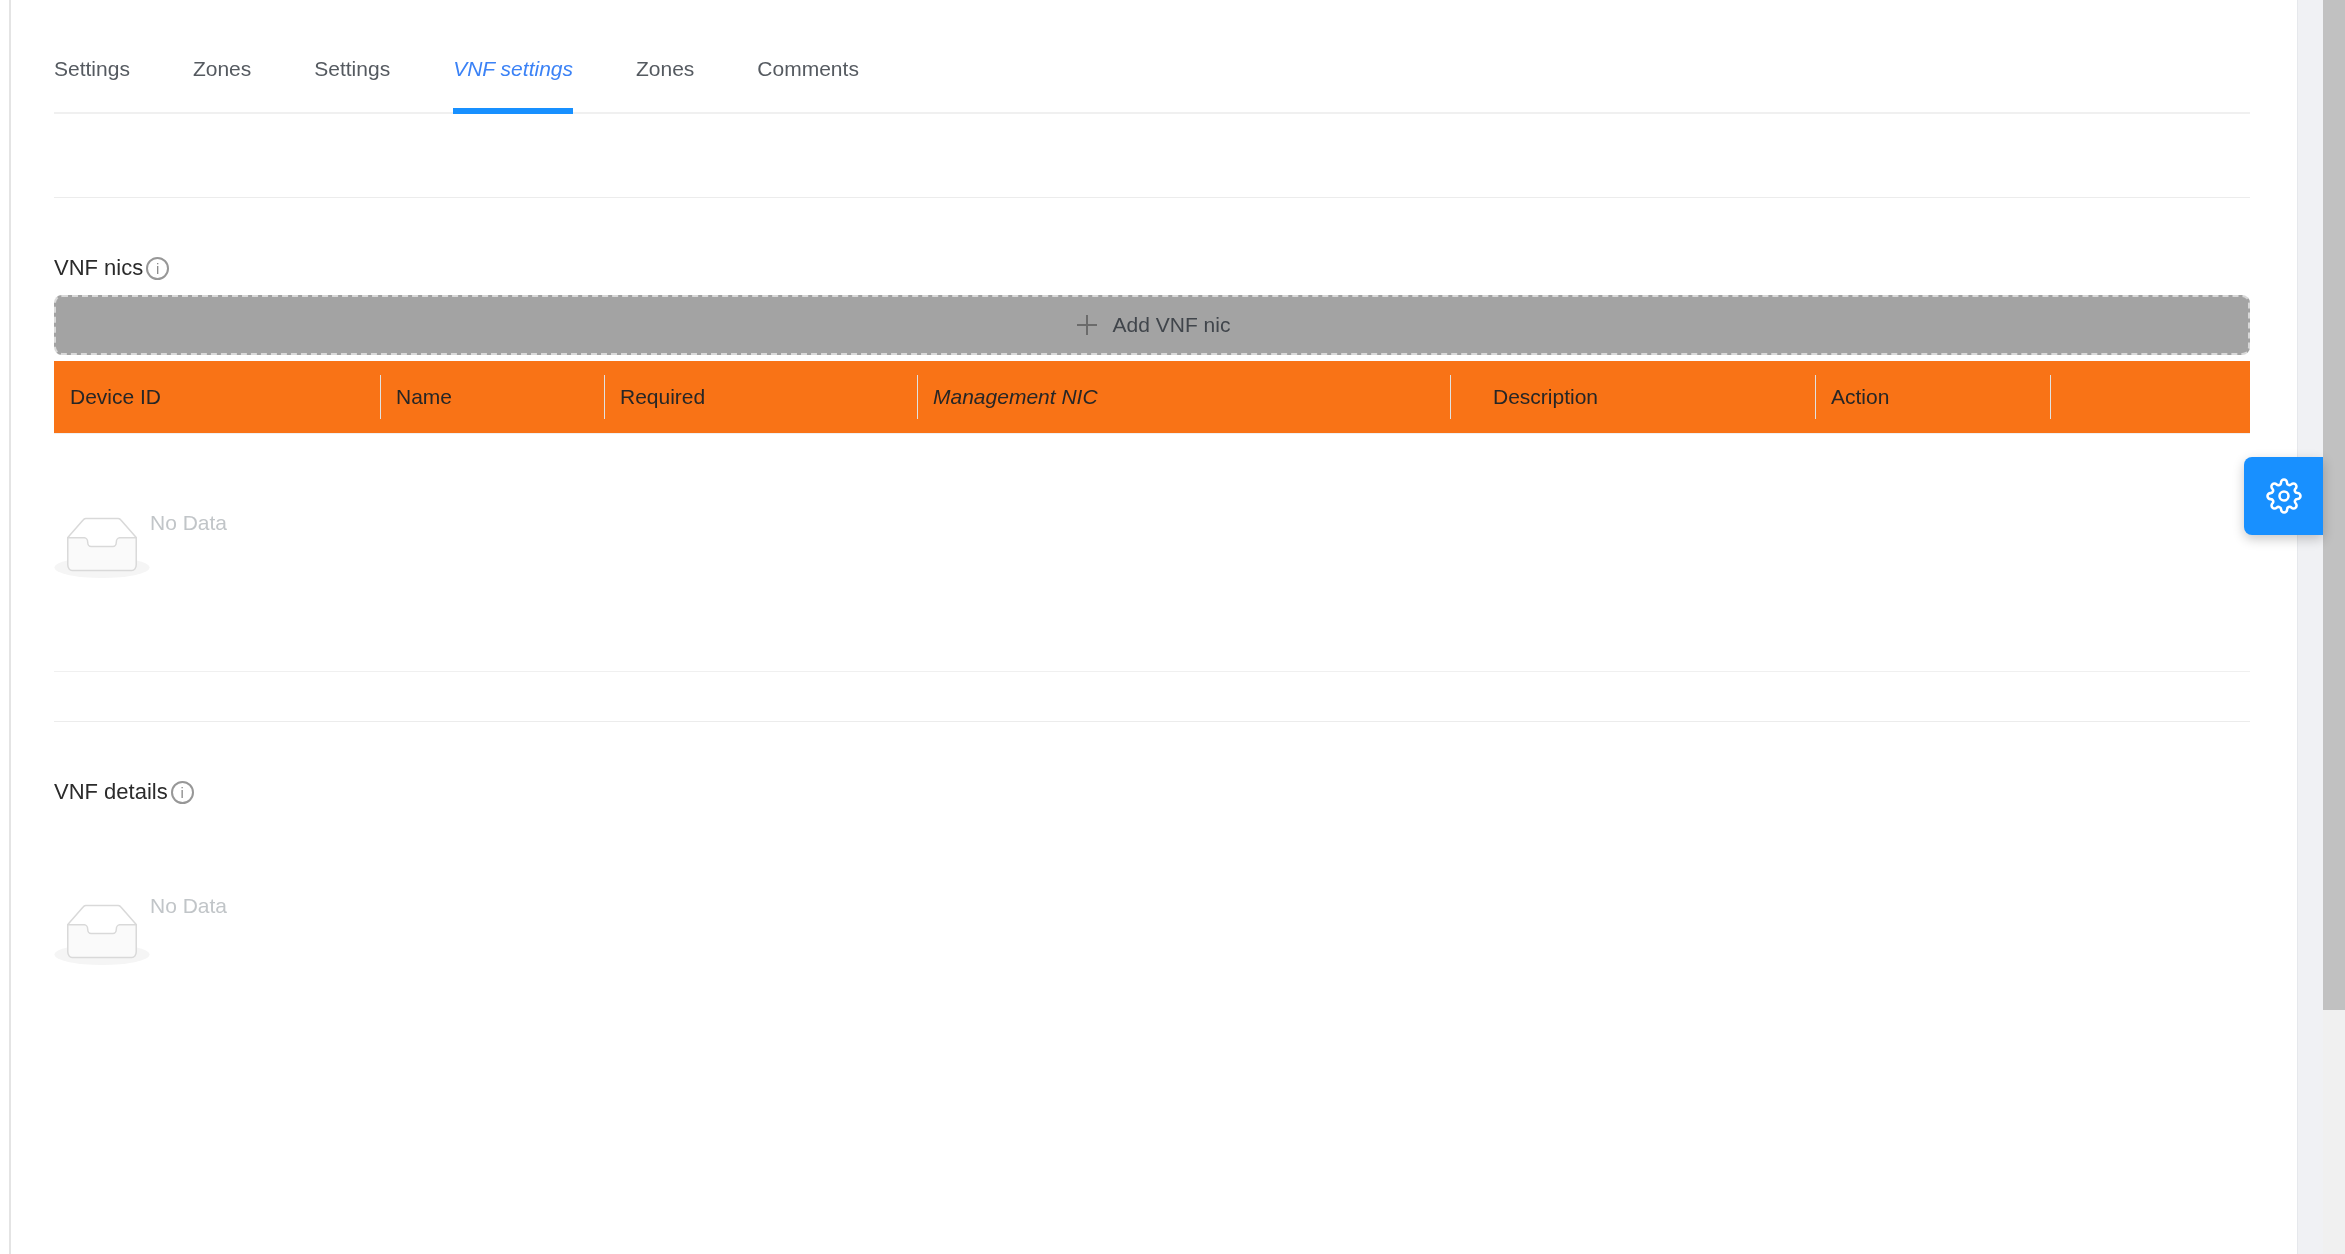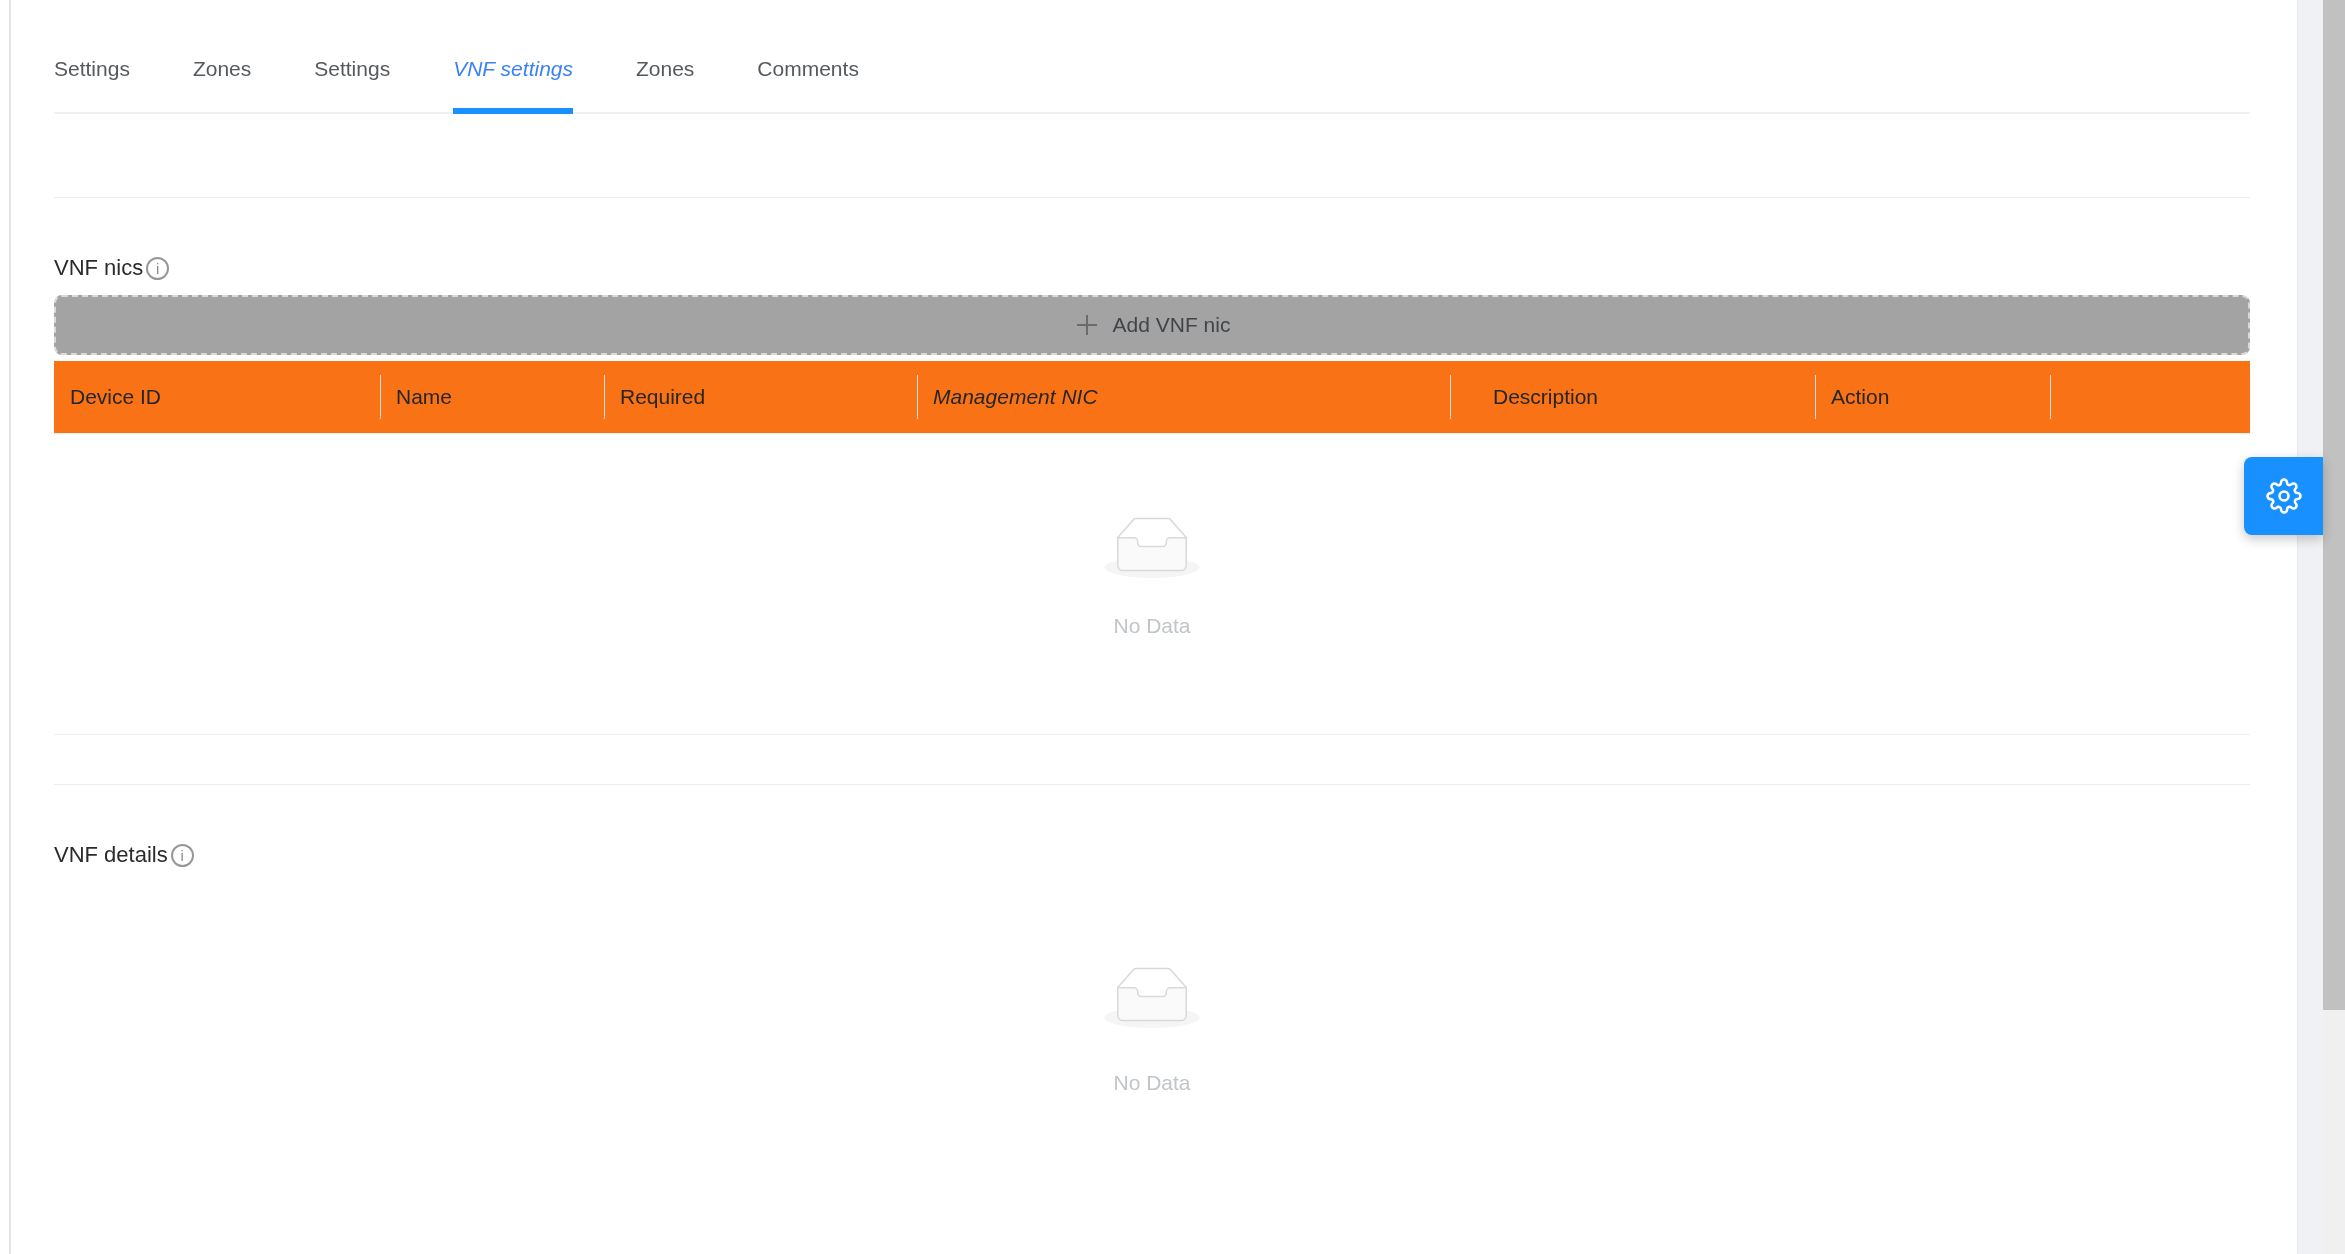--- a/index.html
+++ b/index.html
@@ -69,21 +69,21 @@
   .th:nth-child(3){width:313px;}
   .th:nth-child(4){width:533px;font-style:italic;}
   .th:nth-child(5){width:365px;padding-left:43px;}
   .th:nth-child(6){width:235px;}
   .th:nth-child(7){width:200px;}
   .th + .th::before{
     content:"";position:absolute;left:0;top:14px;height:44px;width:1px;background:#e1e1e1;
   }
 
   
-  .empty{display:flex;flex-direction:column;align-items:center;}
+  .empty{display:flex;flex-direction:row;align-items:center;}
   .empty .img{margin-top:83px;line-height:0;}
   .empty.second .img{margin-top:97px;}
   .empty .txt{font-size:21px;line-height:30px;color:#c1c5c8;}
   .empty .txt{margin-top:33px;}
   .empty.second .txt{margin-top:40px;}
 
   .table-bottom{height:1px;background:#f0f0f0;margin-top:93px;}
 
   
   .page-strip{

